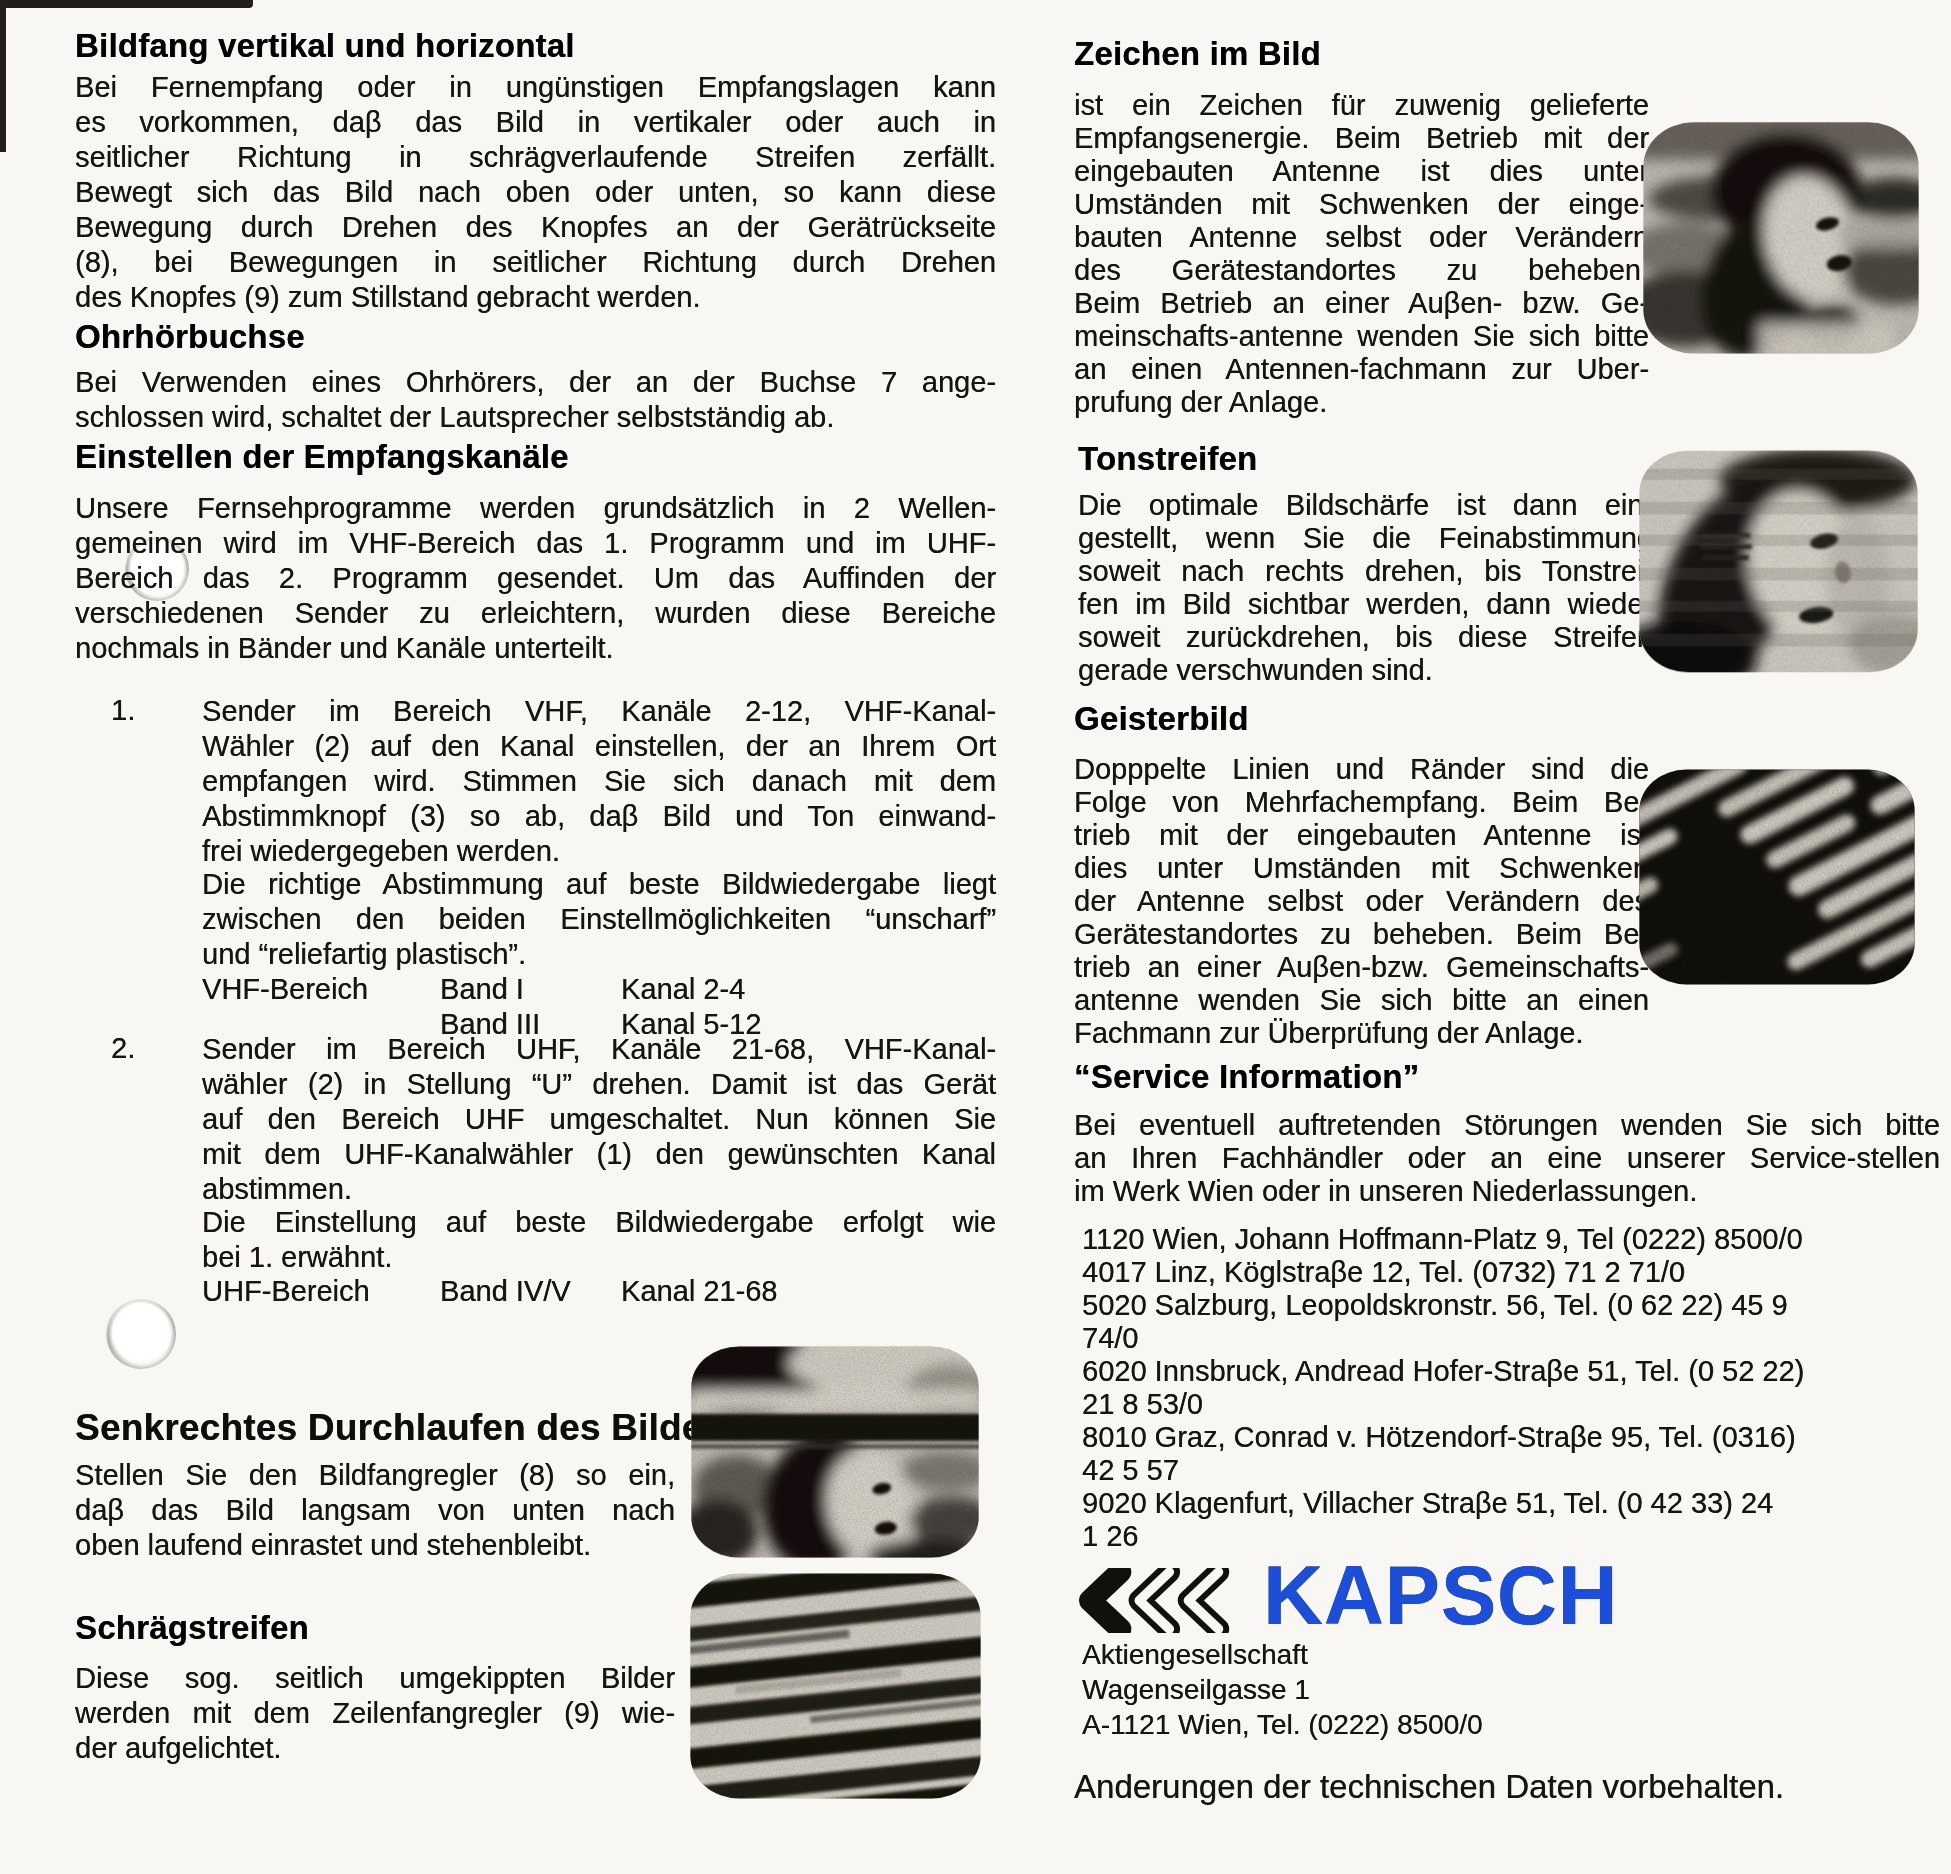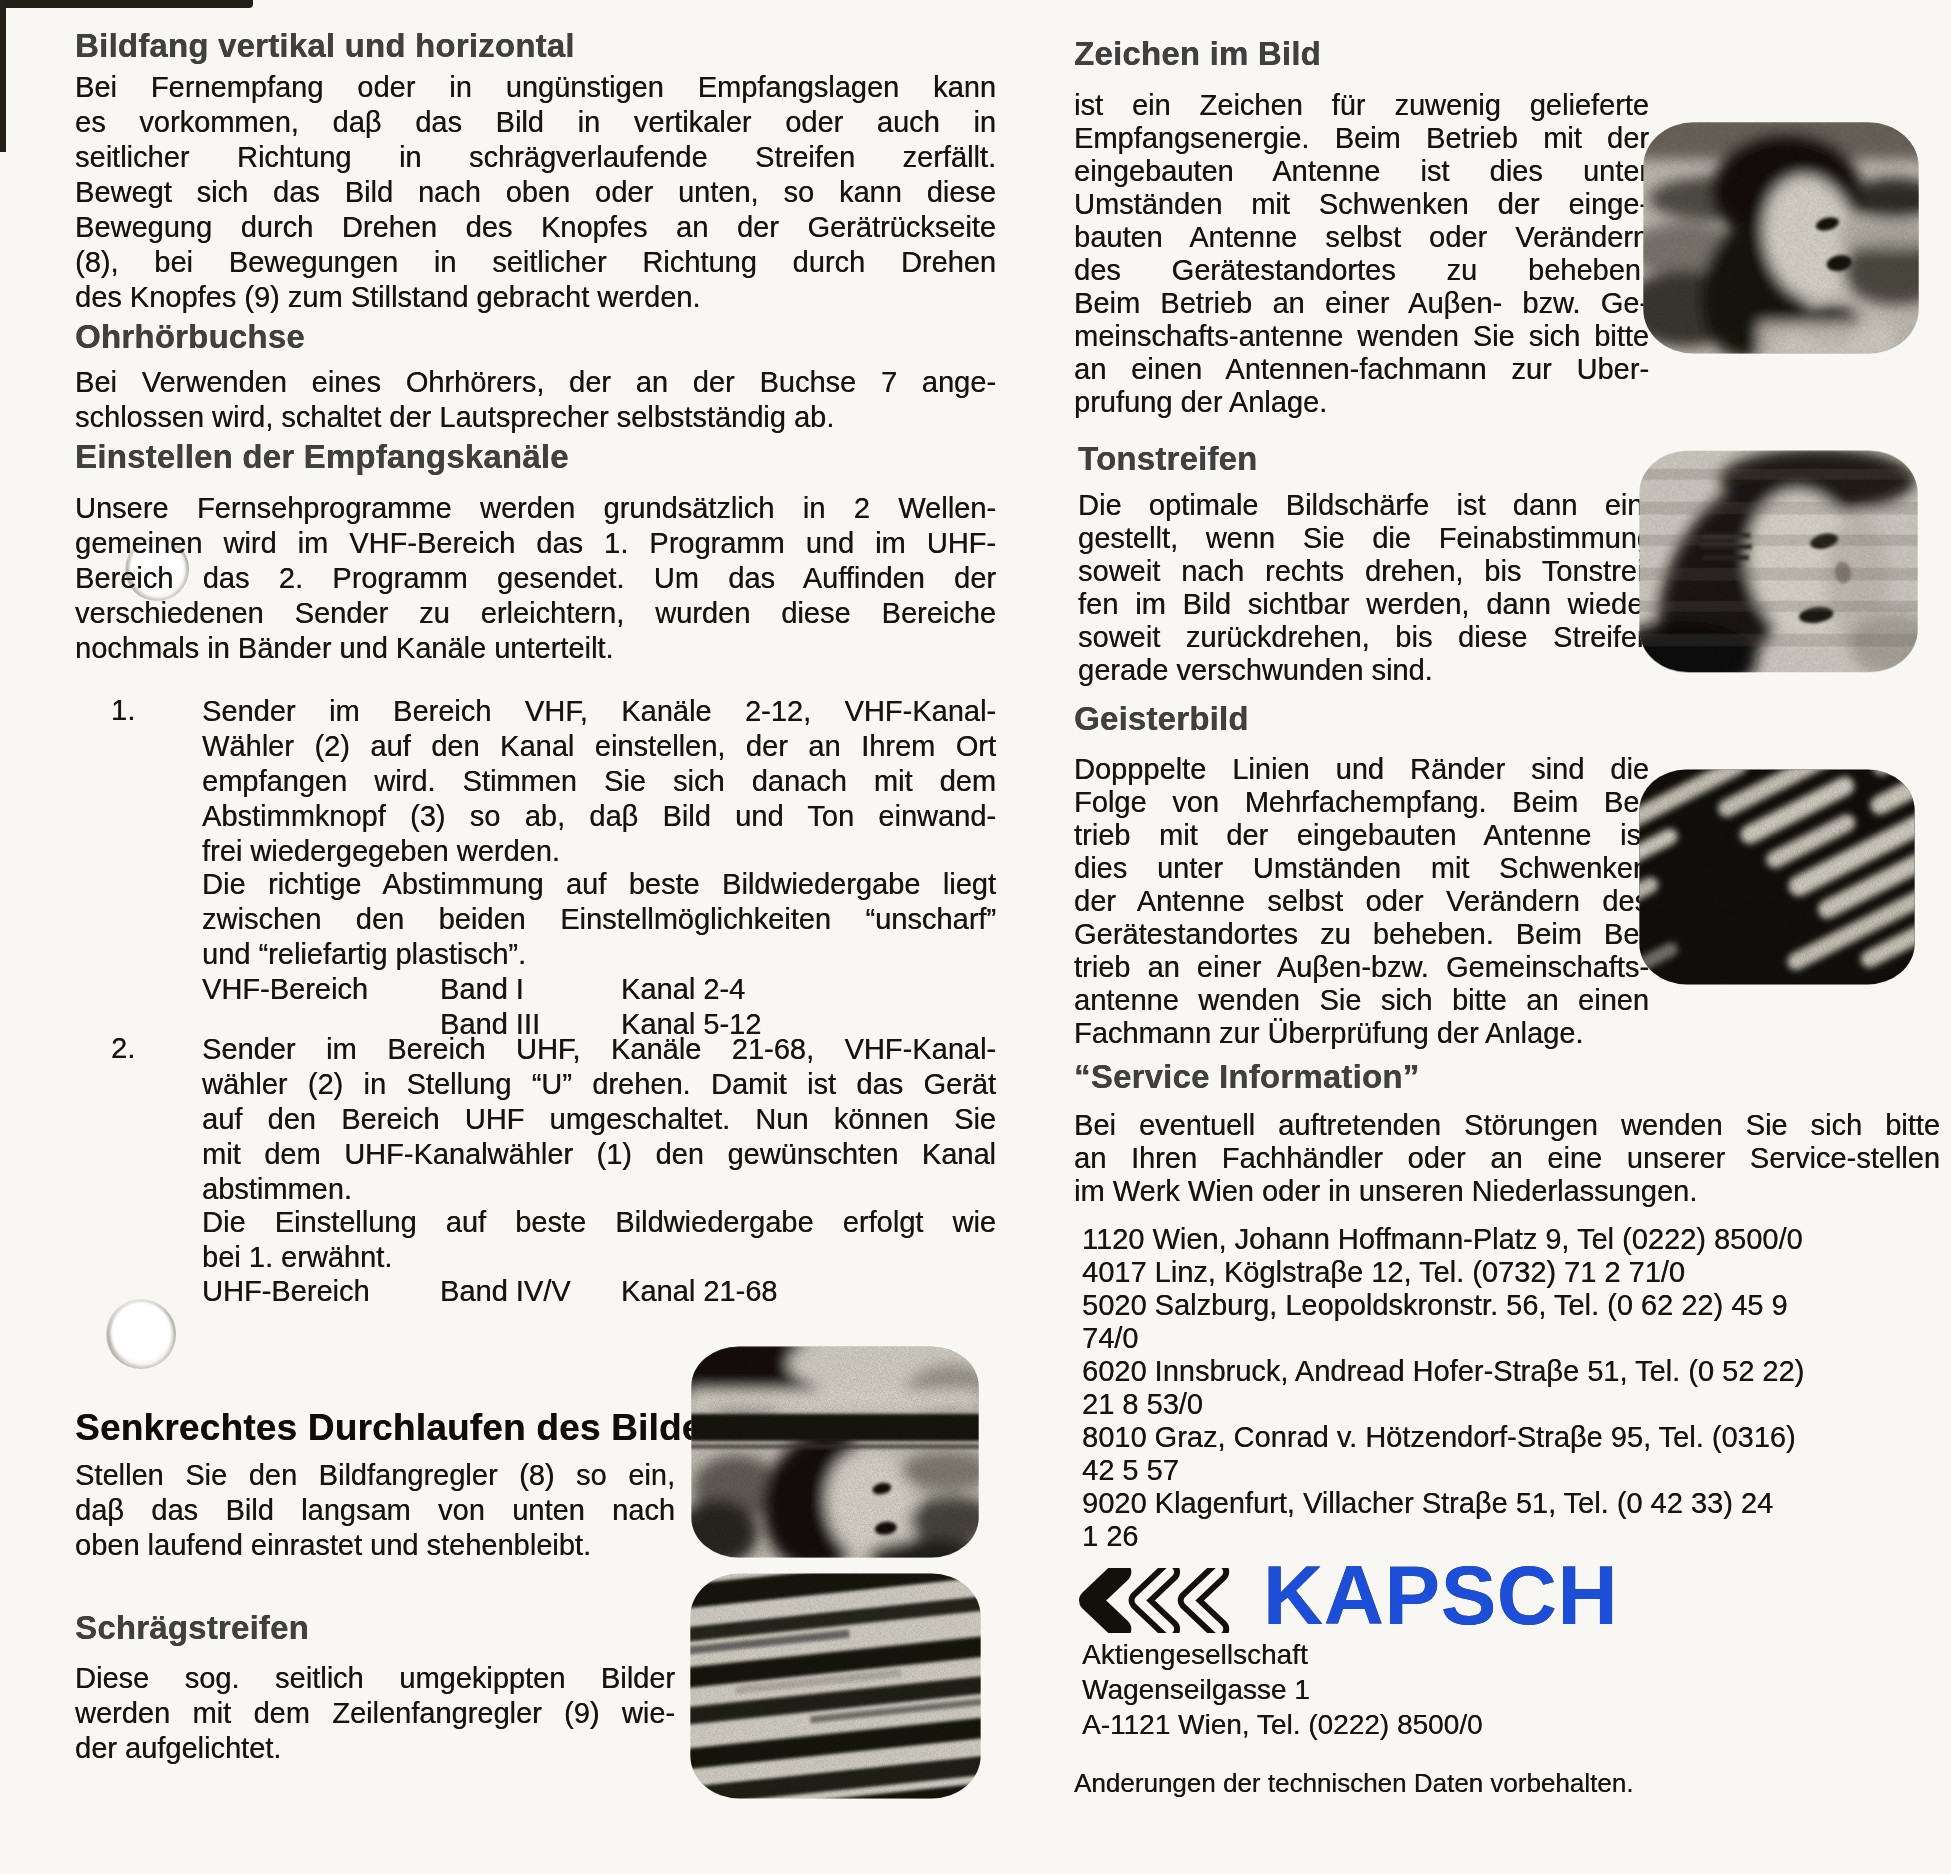--- a/index.html
+++ b/index.html
@@ -2,30 +2,30 @@
 <html style="font-size:12.7px"><head>
 <meta charset="utf-8">
 <style>
   html,body{margin:0;padding:0;background:#e9e7e2;}
   .page{
     position:relative;width:1951px;height:1875px;background:#f8f7f3;
     font-family:"Liberation Sans", sans-serif;color:#17140f;overflow:hidden;
     text-shadow:0.3px 0 0 rgba(23,20,15,.85);
   }
   .abs{position:absolute;}
-  .h1{font-weight:bold;font-size:33px;color:#404040;letter-spacing:0.2px;white-space:nowrap;}
+  .h1{font-weight:bold;font-size:33px;color:#000000;letter-spacing:0.2px;white-space:nowrap;}
   .h2{font-weight:bold;font-size:37px;color:#0f0d09;letter-spacing:0.2px;white-space:nowrap;}
   .body{font-size:29px;line-height:35px;}
   .rbody{line-height:33px;}
   .body .ln{text-align:justify;text-align-last:justify;}
   .body .ln.last{text-align-last:left;}
   .plain .ln{text-align:left !important;text-align-last:left !important;margin-left:8px;}
   .addr{font-size:29px;line-height:33px;}
   .company{font-size:28px;line-height:35px;}
-  .footer{font-size:26px;}
+  .footer{font-size:33px;}
   .num{font-size:29px;font-weight:normal;}
   .tbl-row{display:flex;font-size:29px;line-height:35px;}
   .tbl-c1{width:238px;}
   .tbl-c2{width:181px;}
   .tbl-c3{flex:1;}
   .tv{margin:0;padding:0;}
   .tv svg{width:100%;height:100%;display:block;}
   .hole{
     position:absolute;border-radius:50%;
     background:

